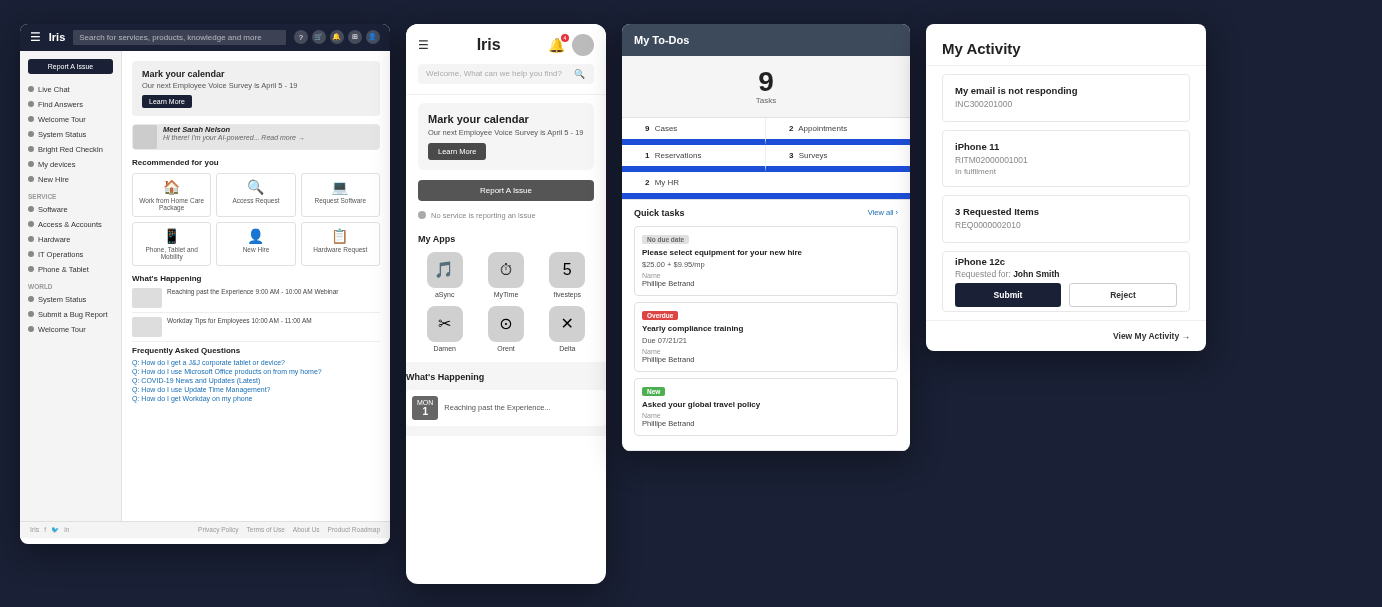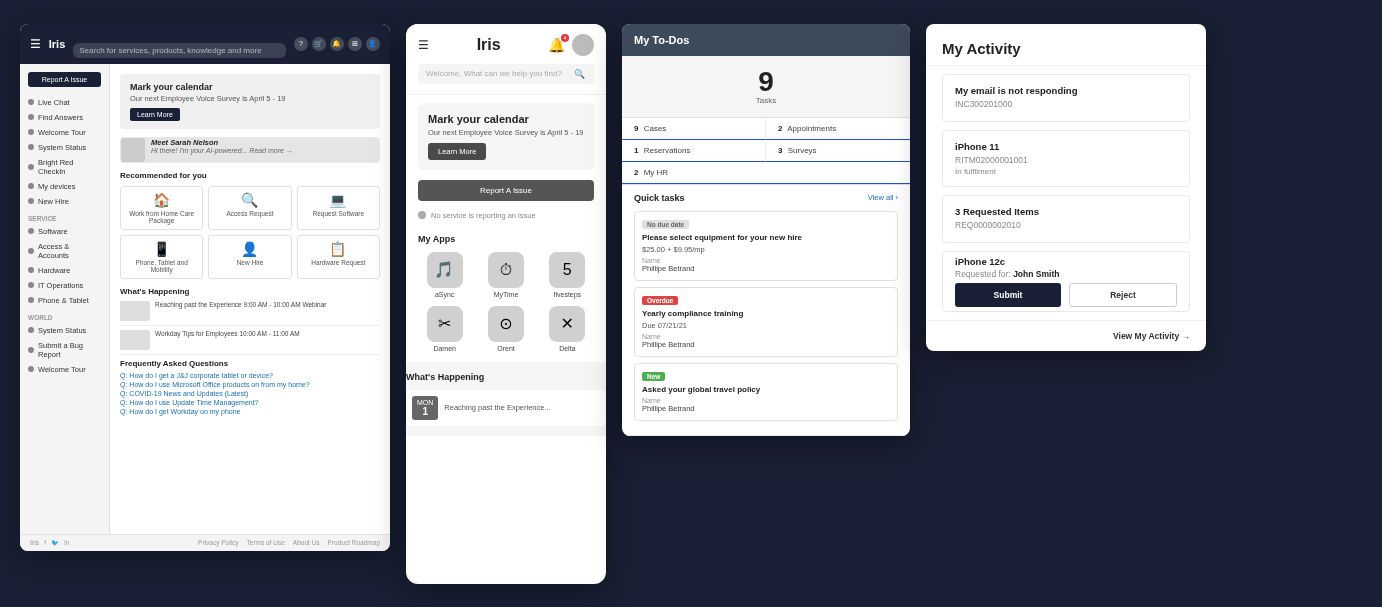--- a/index.html
+++ b/index.html
@@ -43,37 +43,36 @@
       font-size: 11px;
       font-weight: 600;
       display: flex;
       align-items: center;
       gap: 4px;
     }
     .hamburger-icon { color: #fff; font-size: 12px; }
     .p1-search {
       flex: 1;
       background: rgba(255,255,255,0.15);
-      border-radius: 6px;
+      border-radius: 1px;
       padding: 3px 6px;
       color: rgba(255,255,255,0.6);
       font-size: 8px;
-      margin-top: 13px;
     }
     .p1-topbar-icons { display: flex; gap: 4px; align-items: center; }
     .p1-icon-dot {
       width: 14px; height: 14px;
       border-radius: 50%;
       background: rgba(255,255,255,0.2);
       display: flex; align-items: center; justify-content: center;
       color: #fff; font-size: 7px;
     }
     .p1-layout { display: flex; min-height: 470px; }
     .p1-sidebar {
-      width: 90px;
+      width: 102px;
       background: #f4f4f4;
       border-right: 1px solid #e0e0e0;
       padding: 8px 0;
     }
     .p1-btn-primary {
       background: #1a2035;
       color: #fff;
       border: none;
       border-radius: 3px;
       padding: 4px 8px;
@@ -302,24 +301,24 @@
     }
     .p3-tasks-num { font-size: 28px; font-weight: 700; color: #222; line-height: 1; }
     .p3-tasks-label { font-size: 8px; color: #666; }
     .p3-tasks-grid {
       display: grid;
       grid-template-columns: 1fr 1fr;
       gap: 0;
       border-bottom: 1px solid #e0e0e0;
     }
     .p3-tasks-cell {
-      padding: 6px 12px;
+      padding: 6px 23px;
       font-size: 8px;
       color: #444;
-      border-bottom: 1px solid #1d4ed8;
+      border-bottom: 6px solid #1d4ed8;
     }
     .p3-tasks-cell:nth-child(odd) { border-right: 1px solid #eee; }
     .p3-tasks-count { font-weight: 700; color: #222; margin-right: 3px; }
     .p3-quick-tasks {
       padding: 8px 12px;
       border-bottom: 1px solid #e8e8e8;
     }
     .p3-qt-header {
       display: flex;
       justify-content: space-between;

